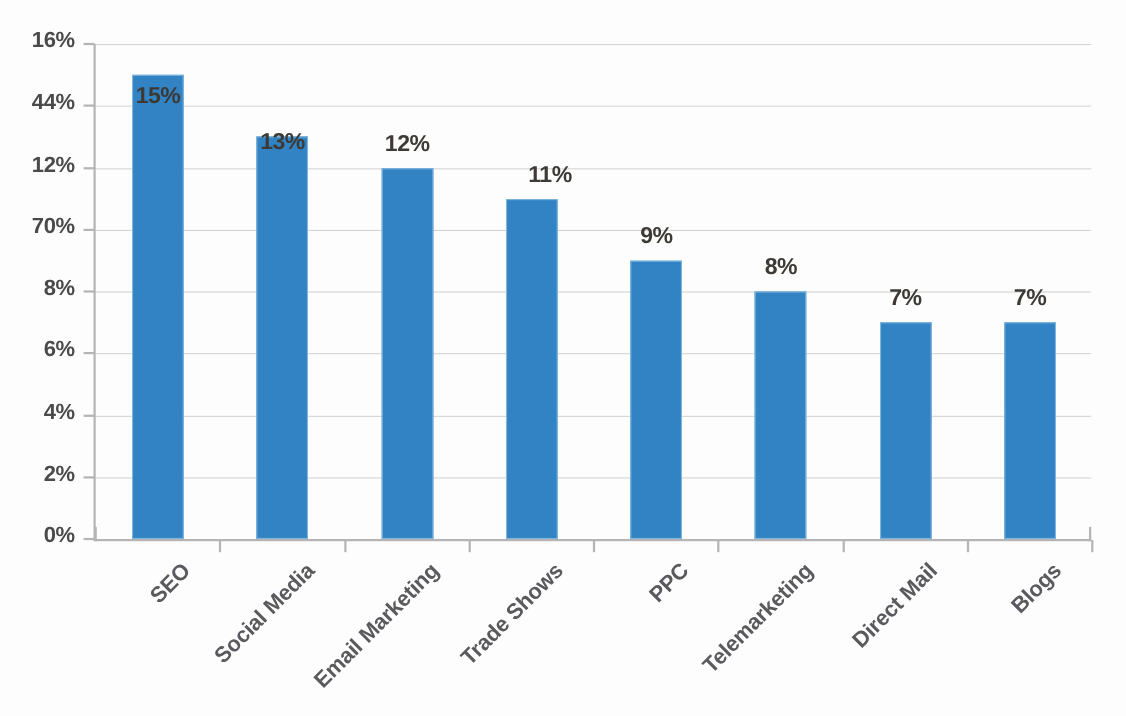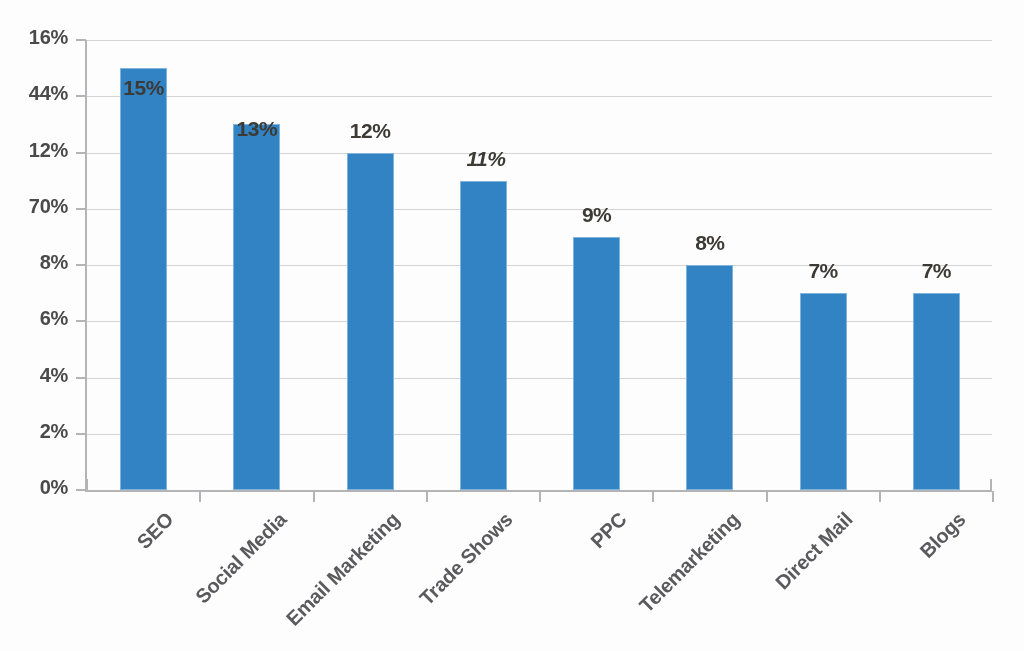--- a/index.html
+++ b/index.html
@@ -163,21 +163,21 @@
     </div>
 
   <div id="bars-group">
       <div class="bar" title="SEO: 15%" style="left: 120.125px; top: 68.125px; width: 47px; height: 421.875px; background: rgb(49, 131, 195); border-color: rgb(127, 180, 220);"></div>
       <div class="bar-value" style="left: 83.625px; width: 120px; top: 34.125px; margin-top: 42px;">15%</div>
       <div class="bar" title="Social Media: 13%" style="left: 233.375px; top: 124.375px; width: 47px; height: 365.625px; background: rgb(49, 131, 195); border-color: rgb(127, 180, 220);"></div>
       <div class="bar-value" style="left: 196.875px; width: 120px; top: 90.375px; margin-top: 27px;">13%</div>
       <div class="bar" title="Email Marketing: 12%" style="left: 346.625px; top: 152.5px; width: 47px; height: 337.5px; background: rgb(49, 131, 195); border-color: rgb(127, 180, 220);"></div>
       <div class="bar-value" style="left: 310.125px; width: 120px; top: 118.5px;">12%</div>
       <div class="bar" title="Trade Shows: 11%" style="left: 459.875px; top: 180.625px; width: 47px; height: 309.375px; background: rgb(49, 131, 195); border-color: rgb(127, 180, 220);"></div>
-      <div class="bar-value" style="left: 426px; width: 120px; top: 146.625px; font-style: italic;">11%</div>
+      <div class="bar-value" style="left: 440px; width: 120px; top: 146.625px;">11%</div>
       <div class="bar" title="PPC: 9%" style="left: 573.125px; top: 236.875px; width: 47px; height: 253.125px; background: rgb(49, 131, 195); border-color: rgb(127, 180, 220);"></div>
       <div class="bar-value" style="left: 536.625px; width: 120px; top: 202.875px;">9%</div>
       <div class="bar" title="Telemarketing: 8%" style="left: 686.375px; top: 265px; width: 47px; height: 225px; background: rgb(49, 131, 195); border-color: rgb(127, 180, 220);"></div>
       <div class="bar-value" style="left: 649.875px; width: 120px; top: 231px;">8%</div>
       <div class="bar" title="Direct Mail: 7%" style="left: 799.625px; top: 293.125px; width: 47px; height: 196.875px; background: rgb(49, 131, 195); border-color: rgb(127, 180, 220);"></div>
       <div class="bar-value" style="left: 763.125px; width: 120px; top: 259.125px;">7%</div>
       <div class="bar" title="Blogs: 7%" style="left: 912.875px; top: 293.125px; width: 47px; height: 196.875px; background: rgb(49, 131, 195); border-color: rgb(127, 180, 220);"></div>
       <div class="bar-value" style="left: 876.375px; width: 120px; top: 259.125px;">7%</div>
     </div>
 

